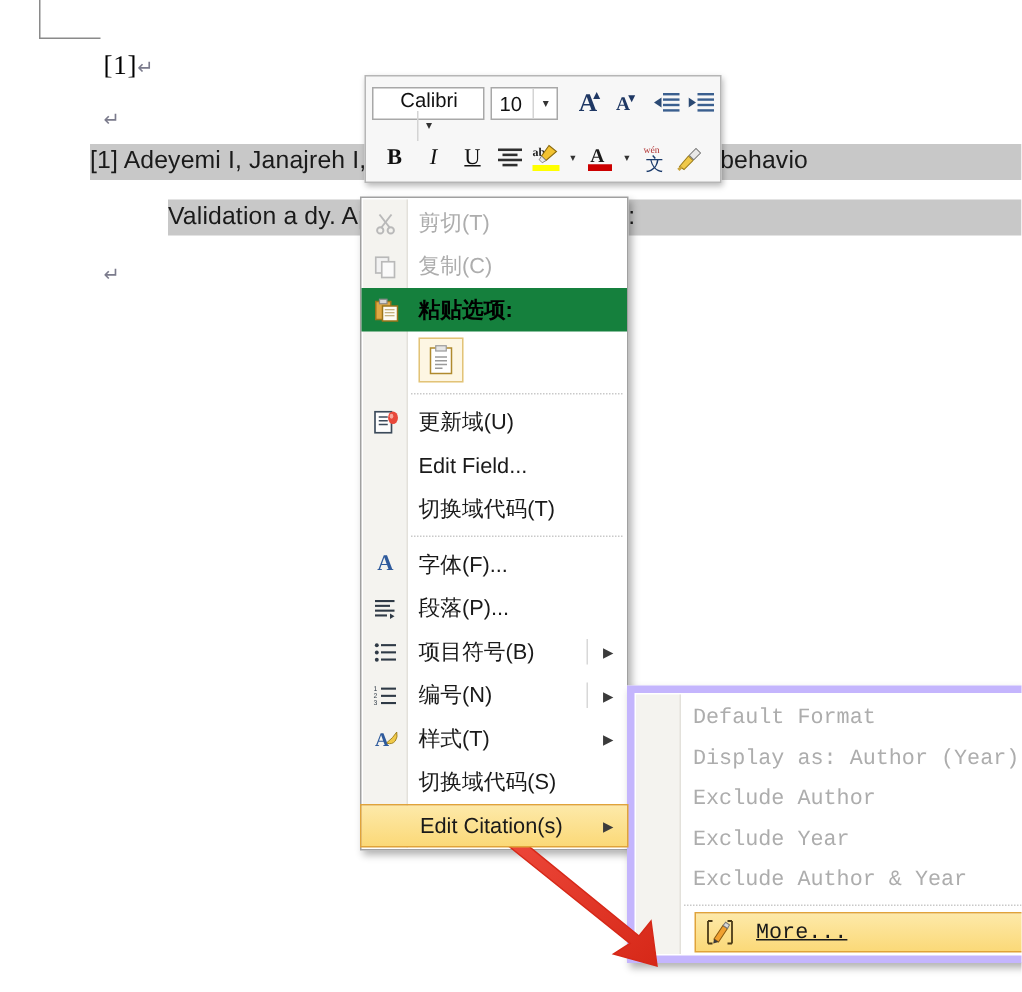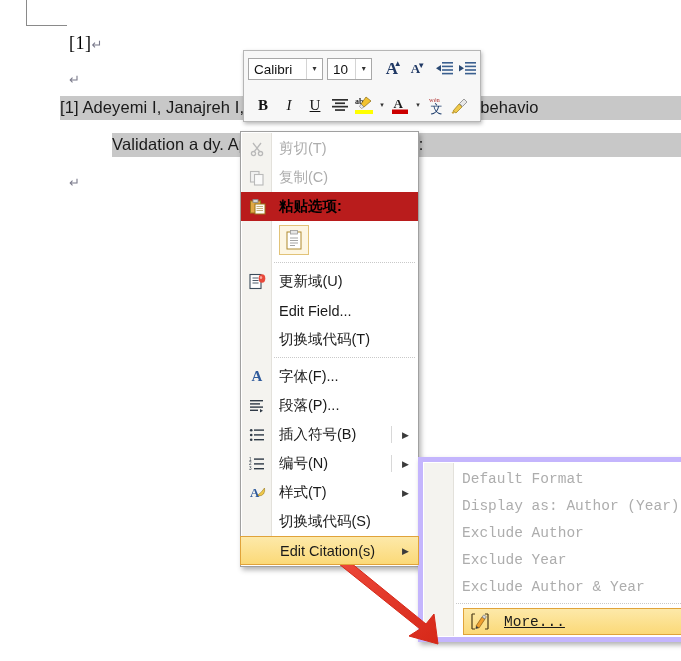--- a/index.html
+++ b/index.html
@@ -117,21 +117,21 @@
     font-family: "Liberation Sans", sans-serif;
   }
   .combo .combo-arrow {
     width: 15px;
     text-align: center;
     font-size: 8px;
     color: #333;
     border-left: 1px solid #d4d4d4;
     line-height: 20px;
   }
-  #font-name-combo { width: 83px; }
+  #font-name-combo { width: 83px; flex-direction: column; }
   #font-size-combo { width: 50px; }
 
   .tb-btn {
     width: 26px; height: 26px;
     display: flex;
     align-items: center;
     justify-content: center;
     position: relative;
     font-size: 14px;
     color: #1f3864;
@@ -194,21 +194,21 @@
     transform: translateY(-50%);
   }
   .menu-item .mi-sep-bar {
     position: absolute;
     right: 26px;
     top: 6px; bottom: 6px;
     width: 1px;
     background: #d8d8d8;
   }
   .menu-item.paste-hdr {
-    background: #b91c1c;
+    background: #15803d;
   }
   .menu-item.highlight {
     background: linear-gradient(#fde9a9, #fbd978);
     border-top: 1px solid #e0a33a;
     border-bottom: 1px solid #e0a33a;
     color: #1a1a1a;
     margin-left: -1px;
     margin-right: -1px;
     padding-left: 39px;
     border-left: 1px solid #e0a33a;
@@ -501,21 +501,21 @@
     <span class="mi-icon">
       <svg width="16" height="16" viewBox="0 0 16 16">
         <circle cx="2.2" cy="3.2" r="1.3" fill="#2f3a46"></circle>
         <rect x="5" y="2.4" width="10" height="1.4" fill="#2f3a46"></rect>
         <circle cx="2.2" cy="8" r="1.3" fill="#2f3a46"></circle>
         <rect x="5" y="7.2" width="10" height="1.4" fill="#2f3a46"></rect>
         <circle cx="2.2" cy="12.8" r="1.3" fill="#2f3a46"></circle>
         <rect x="5" y="12" width="10" height="1.4" fill="#2f3a46"></rect>
       </svg>
     </span>
-    <span>插入符号(B)</span>
+    <span>项目符号(B)</span>
     <span class="mi-sep-bar"></span>
     <span class="mi-arrow">▶</span>
   </div>
 
   <div class="menu-item">
     <span class="mi-icon">
       <svg width="16" height="16" viewBox="0 0 16 16">
         <text x="0" y="4.6" font-size="4.6" font-family="Liberation Sans, sans-serif" fill="#2f3a46">1</text>
         <rect x="5" y="2.4" width="10" height="1.4" fill="#2f3a46"></rect>
         <text x="0" y="9.4" font-size="4.6" font-family="Liberation Sans, sans-serif" fill="#2f3a46">2</text>

